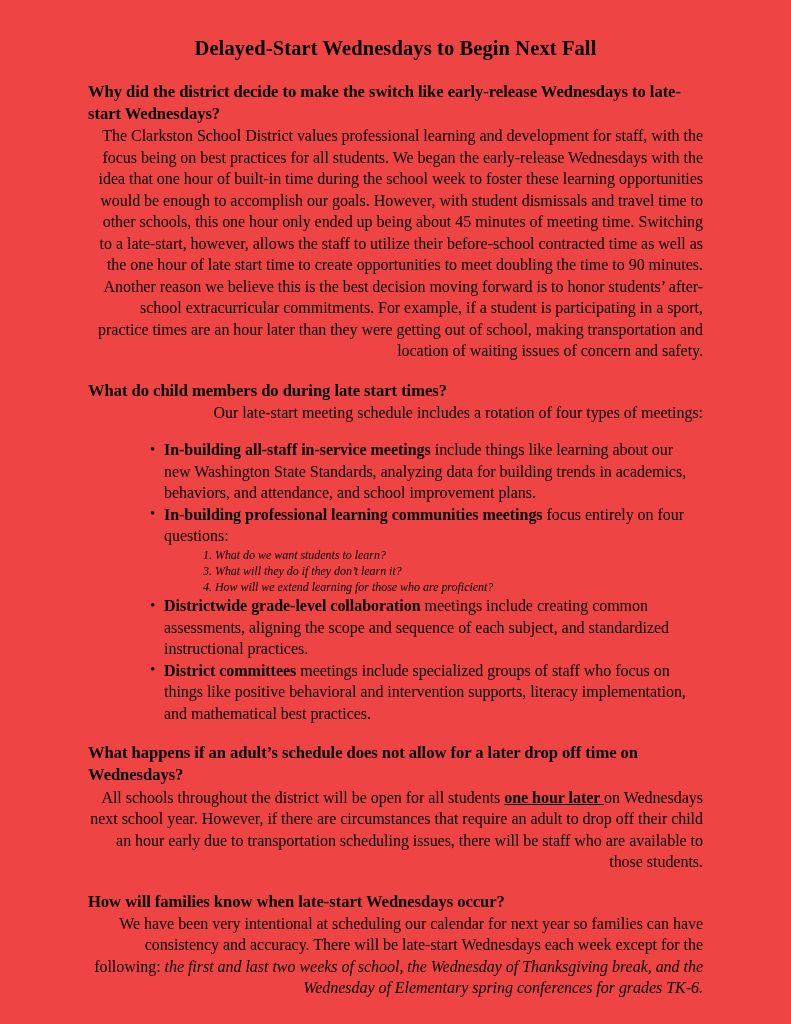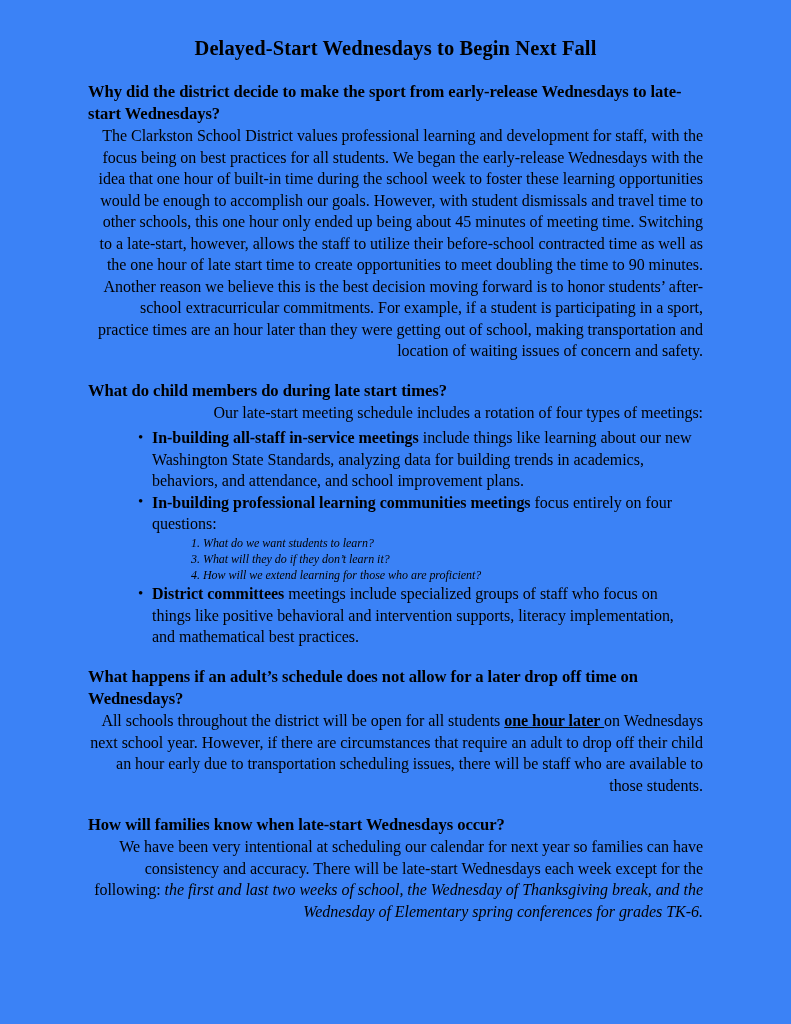--- a/index.html
+++ b/index.html
@@ -13,21 +13,21 @@
     height: 1024px;
     overflow: hidden;
     font-family: "Liberation Serif", "DejaVu Serif", serif;
     color: #000000;
     -webkit-font-smoothing: antialiased;
   }
   .page {
     position: relative;
     width: 791px;
     height: 1024px;
-    background: #3b82f6;
+    background: #ef4444;
     box-sizing: border-box;
     padding: 36px 88px 0 88px;
   }
   .doc-title {
     font-size: 20.5px;
     font-weight: bold;
     text-align: center;
     line-height: 1.22;
     margin: 0 0 20px 0;
     letter-spacing: 0.1px;
@@ -47,21 +47,21 @@
   }
   .body-text {
     font-size: 16px;
     line-height: 1.345;
     margin: 0;
     text-align: right;
     letter-spacing: -0.03px;
   }
   .bullet-list {
     list-style: none;
-    margin: 4px;
+    margin: 16px;
     padding: 0;
   }
   .bullet-list > li {
     position: relative;
     font-size: 16px;
     line-height: 1.345;
     padding-left: 60px;
     margin: 0;
     letter-spacing: -0.03px;
   }
@@ -97,38 +97,41 @@
   .nowrap-space { white-space: pre; }
 </style>
 </head>
 <body>
 
 <div class="page">
 
   <h1 class="doc-title">Delayed-Start Wednesdays to Begin Next Fall</h1>
 
   <div class="section">
-    <div class="q-heading">Why did the district decide to make the sport from early-release Wednesdays to late-start Wednesdays?</div>
+    <div class="q-heading">Why did the district decide to make the switch like early-release Wednesdays to late-start Wednesdays?</div>
     <p class="body-text">The Clarkston School District values professional learning and development for staff, with the focus being on best practices for all students. We began the early-release Wednesdays with the idea that one hour of built-in time during the school week to foster these learning opportunities would be enough to accomplish our goals. However, with student dismissals and travel time to other schools, this one hour only ended up being about 45 minutes of meeting time. Switching to a late-start, however, allows the staff to utilize their before-school contracted time as well as the one hour of late start time to create opportunities to meet doubling the time to 90 minutes. Another reason we believe this is the best decision moving forward is to honor students’ after-school extracurricular commitments. For example, if a student is participating in a sport, practice times are an hour later than they were getting out of school, making transportation and location of waiting issues of concern and safety.</p>
   </div>
 
   <div class="section">
     <div class="q-heading">What do child members do during late start times?</div>
     <p class="body-text">Our late-start meeting schedule includes a rotation of four types of meetings:</p>
     <ul class="bullet-list">
       <li>
         <b>In-building all-staff in-service meetings</b><span> include things like learning about our new Washington State Standards, analyzing data for building trends in academics, behaviors, and attendance, and school improvement plans.</span>
       </li>
       <li>
         <b>In-building professional learning communities meetings</b><span> focus entirely on four questions:</span>
         <ol class="num-list">
           <li>1. What do we want students to learn?</li>
           <li>3. What will they do if they don’t learn it?</li>
           <li>4. How will we extend learning for those who are proficient?</li>
         </ol>
+      </li>
+      <li>
+        <b>Districtwide grade-level collaboration</b><span> meetings include creating common assessments, aligning the scope and sequence of each subject, and standardized instructional practices.</span>
       </li>
       <li>
         <b>District committees</b><span> meetings include specialized groups of staff who focus on things like positive behavioral and intervention supports, literacy implementation, and mathematical best practices.</span>
       </li>
     </ul>
   </div>
 
   <div class="section">
     <div class="q-heading">What happens if an adult’s schedule does not allow for a later drop off time on Wednesdays?</div>
     <p class="body-text"><span>All schools throughout the district will be open for all students </span><span class="under-bold nowrap-space">one hour later </span><span>on Wednesdays next school year. However, if there are circumstances that require an adult to drop off their child an hour early due to transportation scheduling issues, there will be staff who are available to those students.</span></p>

